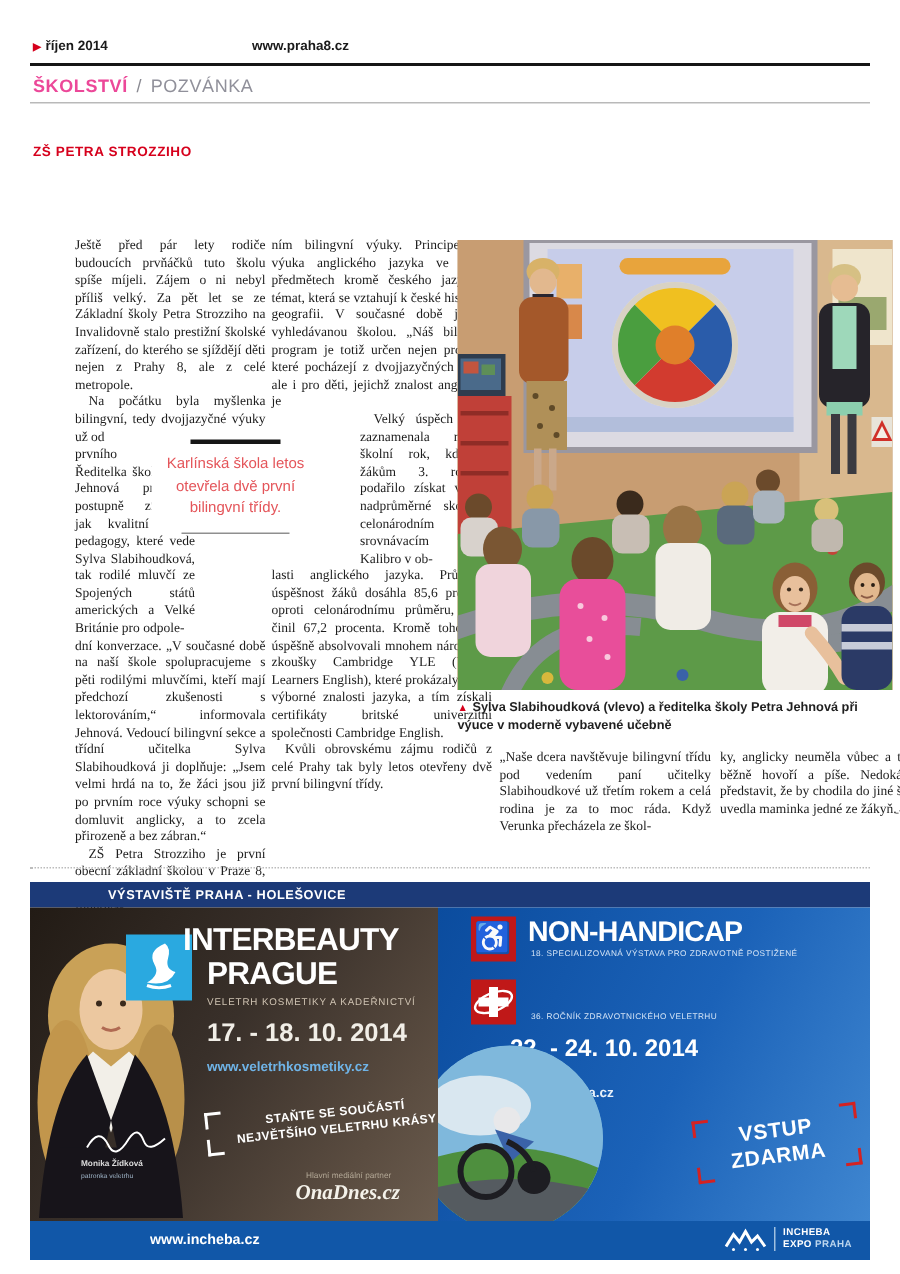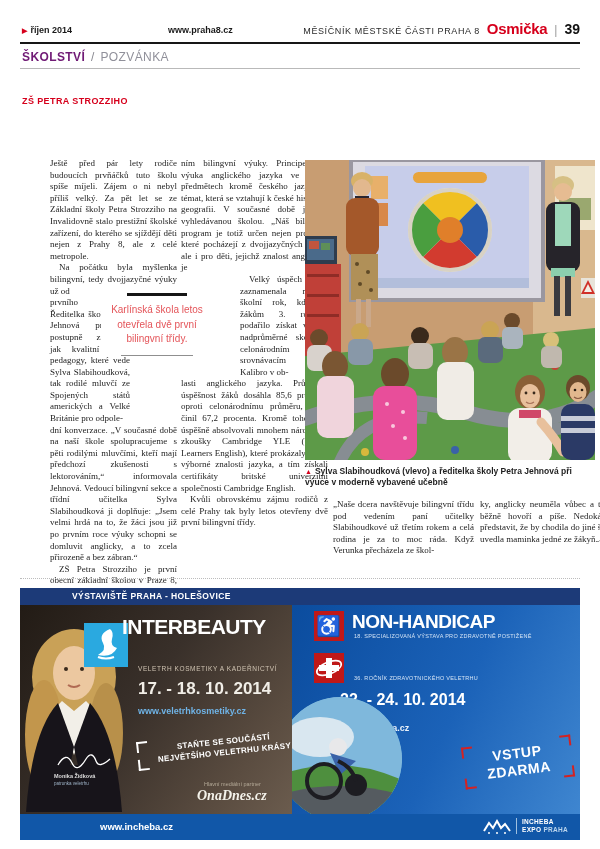--- a/index.html
+++ b/index.html
@@ -11,21 +11,21 @@
   .h-date{left:22px;top:25px;font-size:9px;font-weight:bold;color:#1a1a1a;}
   .h-date .arrow{color:#d6001c;font-size:7px;margin-right:3px;}
   .h-site{left:168px;top:25px;font-size:9px;font-weight:bold;color:#1a1a1a;}
   .h-right{right:20px;top:20px;display:flex;align-items:baseline;gap:7px;}
   .h-pub{font-size:9px;letter-spacing:.6px;color:#2a2a2a;}
   .h-brand{font-size:15px;font-weight:bold;color:#d6001c;letter-spacing:-.3px;}
   .h-psep{font-size:12px;color:#9a9a9a;font-weight:normal;}
   .h-page{font-size:14px;font-weight:bold;color:#111;}
   .rule-black{left:20px;width:560px;top:42px;height:2px;background:#161616;}
   .section{left:22px;top:50px;font-size:12px;letter-spacing:.4px;}
-  .sec-primary{font-weight:bold;color:#701a75;margin-top:44px;}
+  .sec-primary{font-weight:bold;color:#ec4899;margin-top:44px;}
   .sec-sep{color:#8a8a92;margin:0 2px;}
   .sec-secondary{color:#90909a;}
   .rule-gray{left:20px;width:560px;top:68px;height:1px;background:#b9b9b9;}
 
   
   .kicker{left:22px;top:96px;font-size:9px;font-weight:bold;color:#d6001c;letter-spacing:.4px;}
   .headline{left:20px;top:105px;width:565px;font-size:30px;font-weight:bold;color:#121212;
             letter-spacing:-.8px;line-height:36px;}
 
   
@@ -111,26 +111,20 @@
 </style>
 </head>
 <body>
 
 <div class="page">
 
   <div class="abs h-date">
     <span class="arrow">▶</span><span>říjen 2014</span>
   </div>
   <div class="abs h-site">www.praha8.cz</div>
-  <div class="abs h-right">
-    <span class="h-pub">MĚSÍČNÍK MĚSTSKÉ ČÁSTI PRAHA 8</span>
-    <span class="h-brand">Osmička</span>
-    <span class="h-psep">|</span>
-    <span class="h-page">39</span>
-  </div>
   <div class="abs rule-black"></div>
 
   <div class="abs section">
     <span class="sec-primary">ŠKOLSTVÍ</span>
     <span class="sec-sep">/</span>
     <span class="sec-secondary">POZVÁNKA</span>
   </div>
   <div class="abs rule-gray"></div>
 
   <div class="abs kicker">ZŠ PETRA STROZZIHO</div>
@@ -300,20 +294,21 @@
             <rect x="24" y="150" width="68" height="47" fill="#17141a"></rect>
           </svg>
         </div>
         <div class="ib-logo">
           <svg width="44" height="44" viewBox="0 0 44 44">
             <path d="M26,6 q-12,5 -7,14 q4,7 -5,12 q14,3 19,-7 q-7,-2 -5,-9 q2,-7 -2,-10 Z" fill="#ffffff"></path>
             <path d="M14,34 q8,3 16,0" stroke="#fff" stroke-width="2" fill="none"></path>
           </svg>
         </div>
         <div class="ib-t1">INTERBEAUTY</div>
+        <div class="ib-t2">PRAGUE</div>
         <div class="ib-sub">VELETRH KOSMETIKY A KADEŘNICTVÍ</div>
         <div class="ib-dates">17. - 18. 10. 2014</div>
         <div class="ib-site">www.veletrhkosmetiky.cz</div>
         <div class="ib-slogan">
           <span class="cnr tl"></span>
 
           <span class="cnr bl"></span>
 
           <div>STAŇTE SE SOUČÁSTÍ</div>
           <div>NEJVĚTŠÍHO VELETRHU KRÁSY</div>

